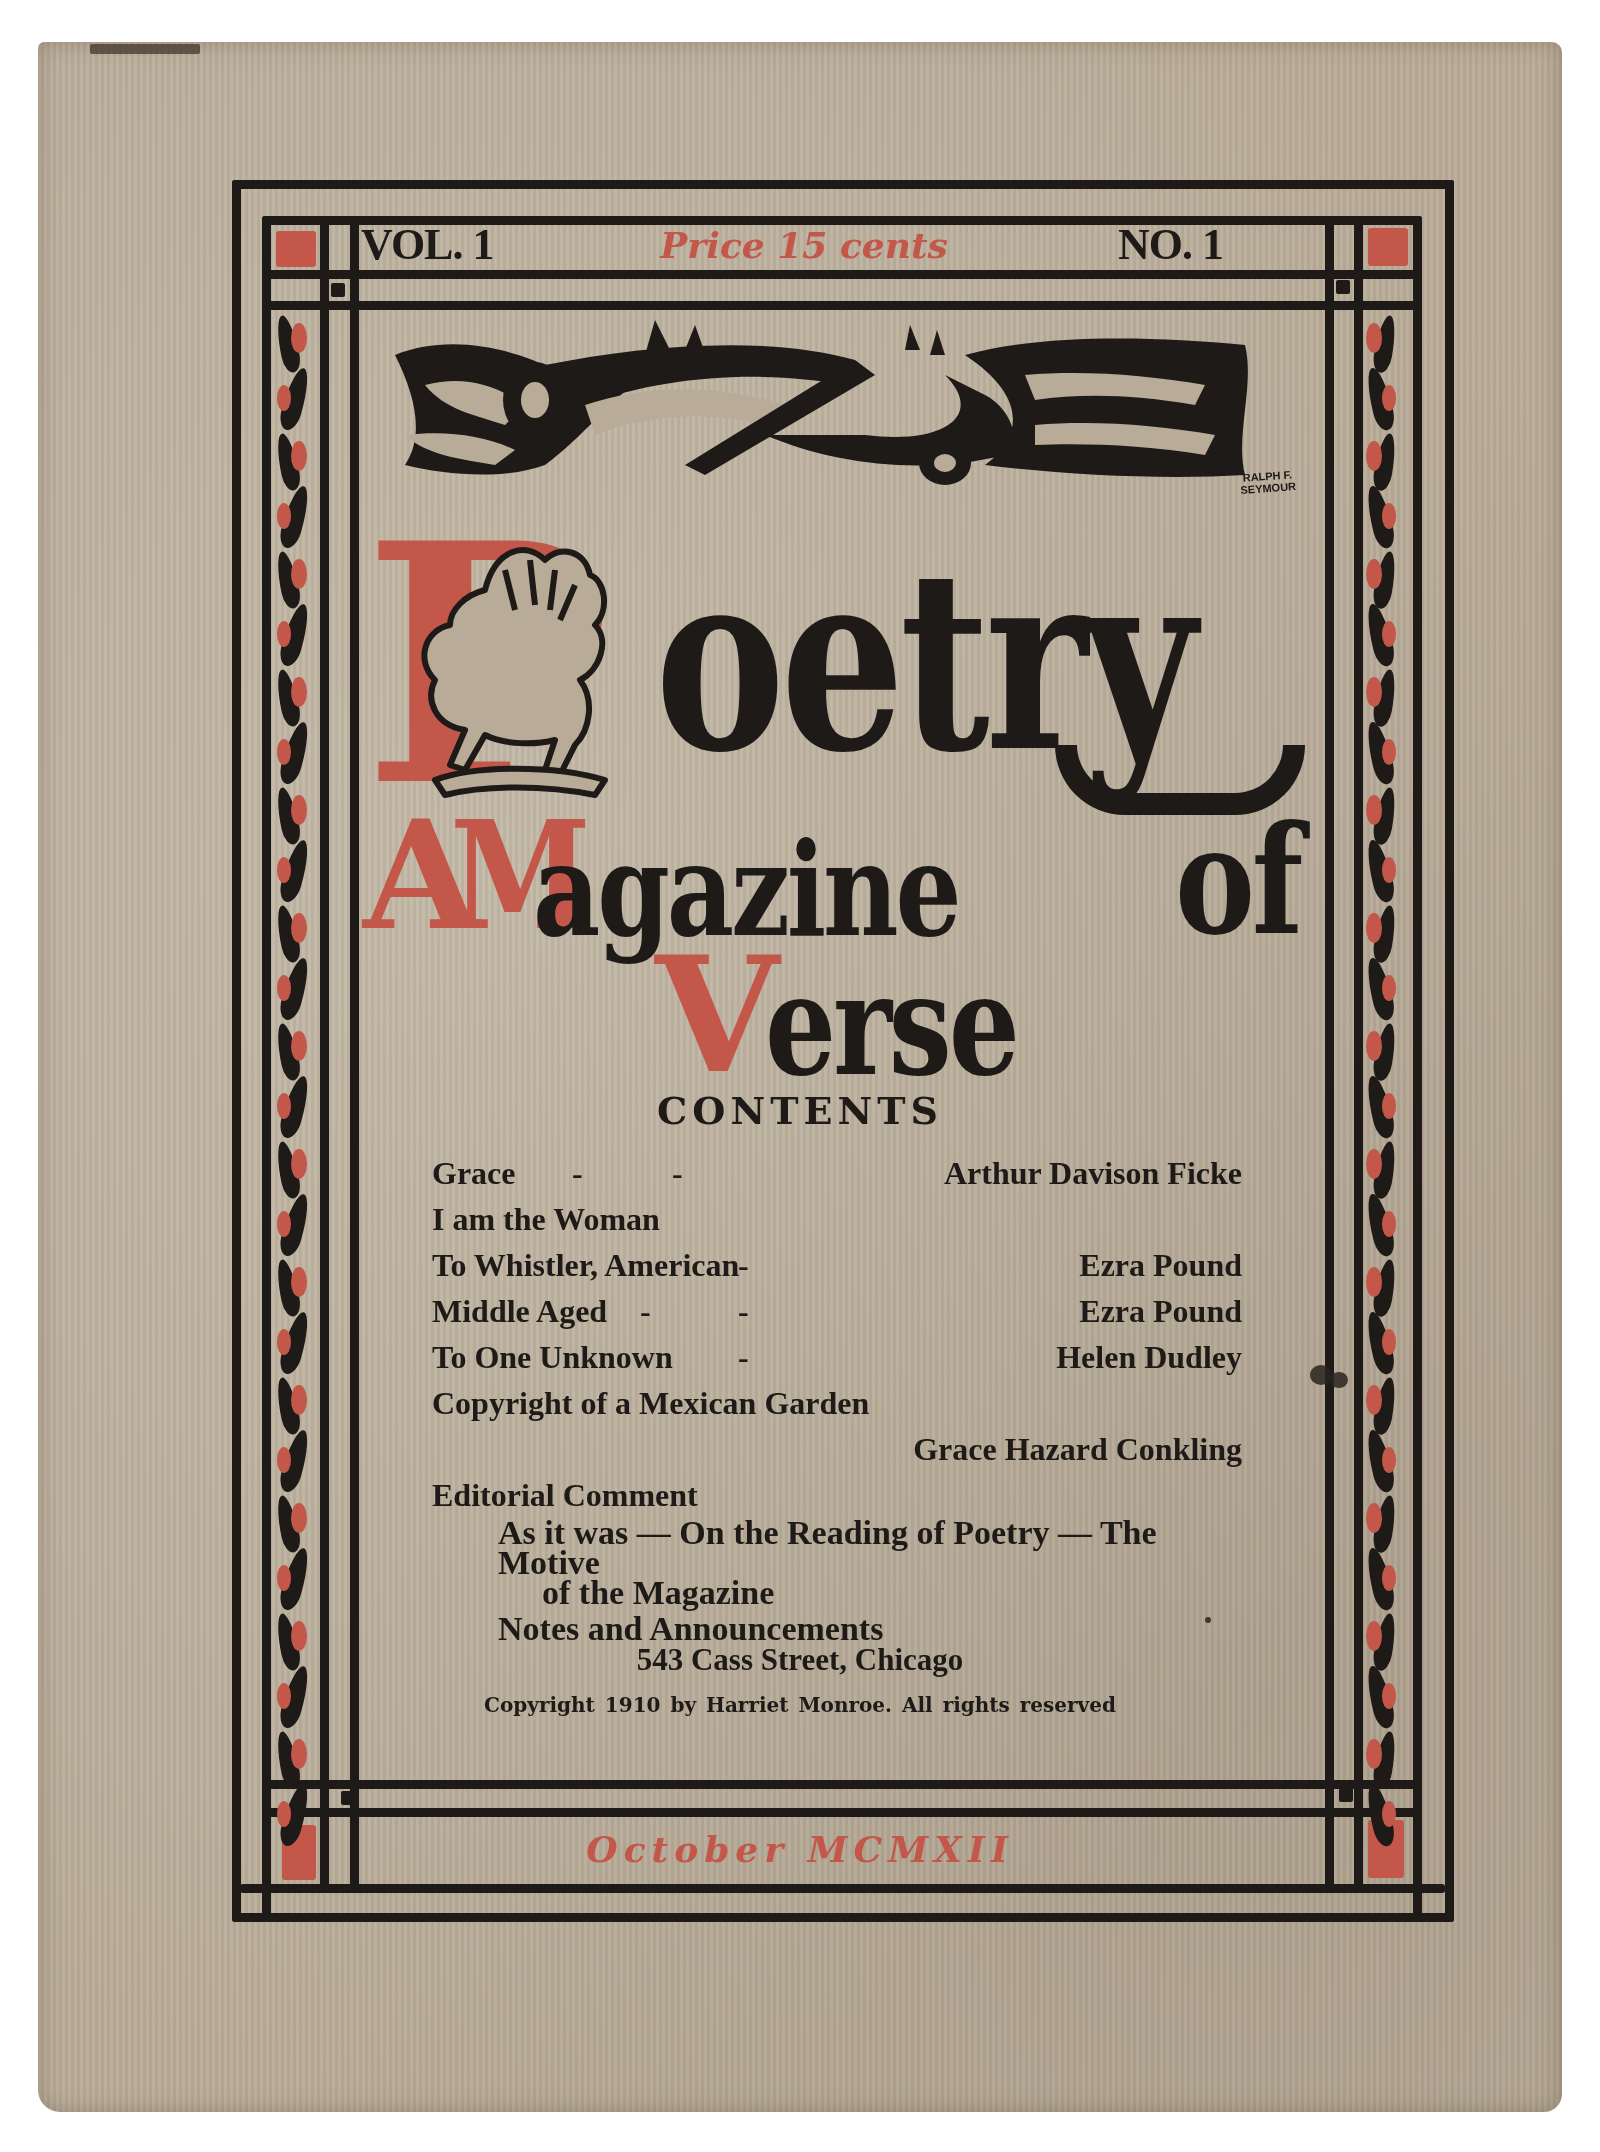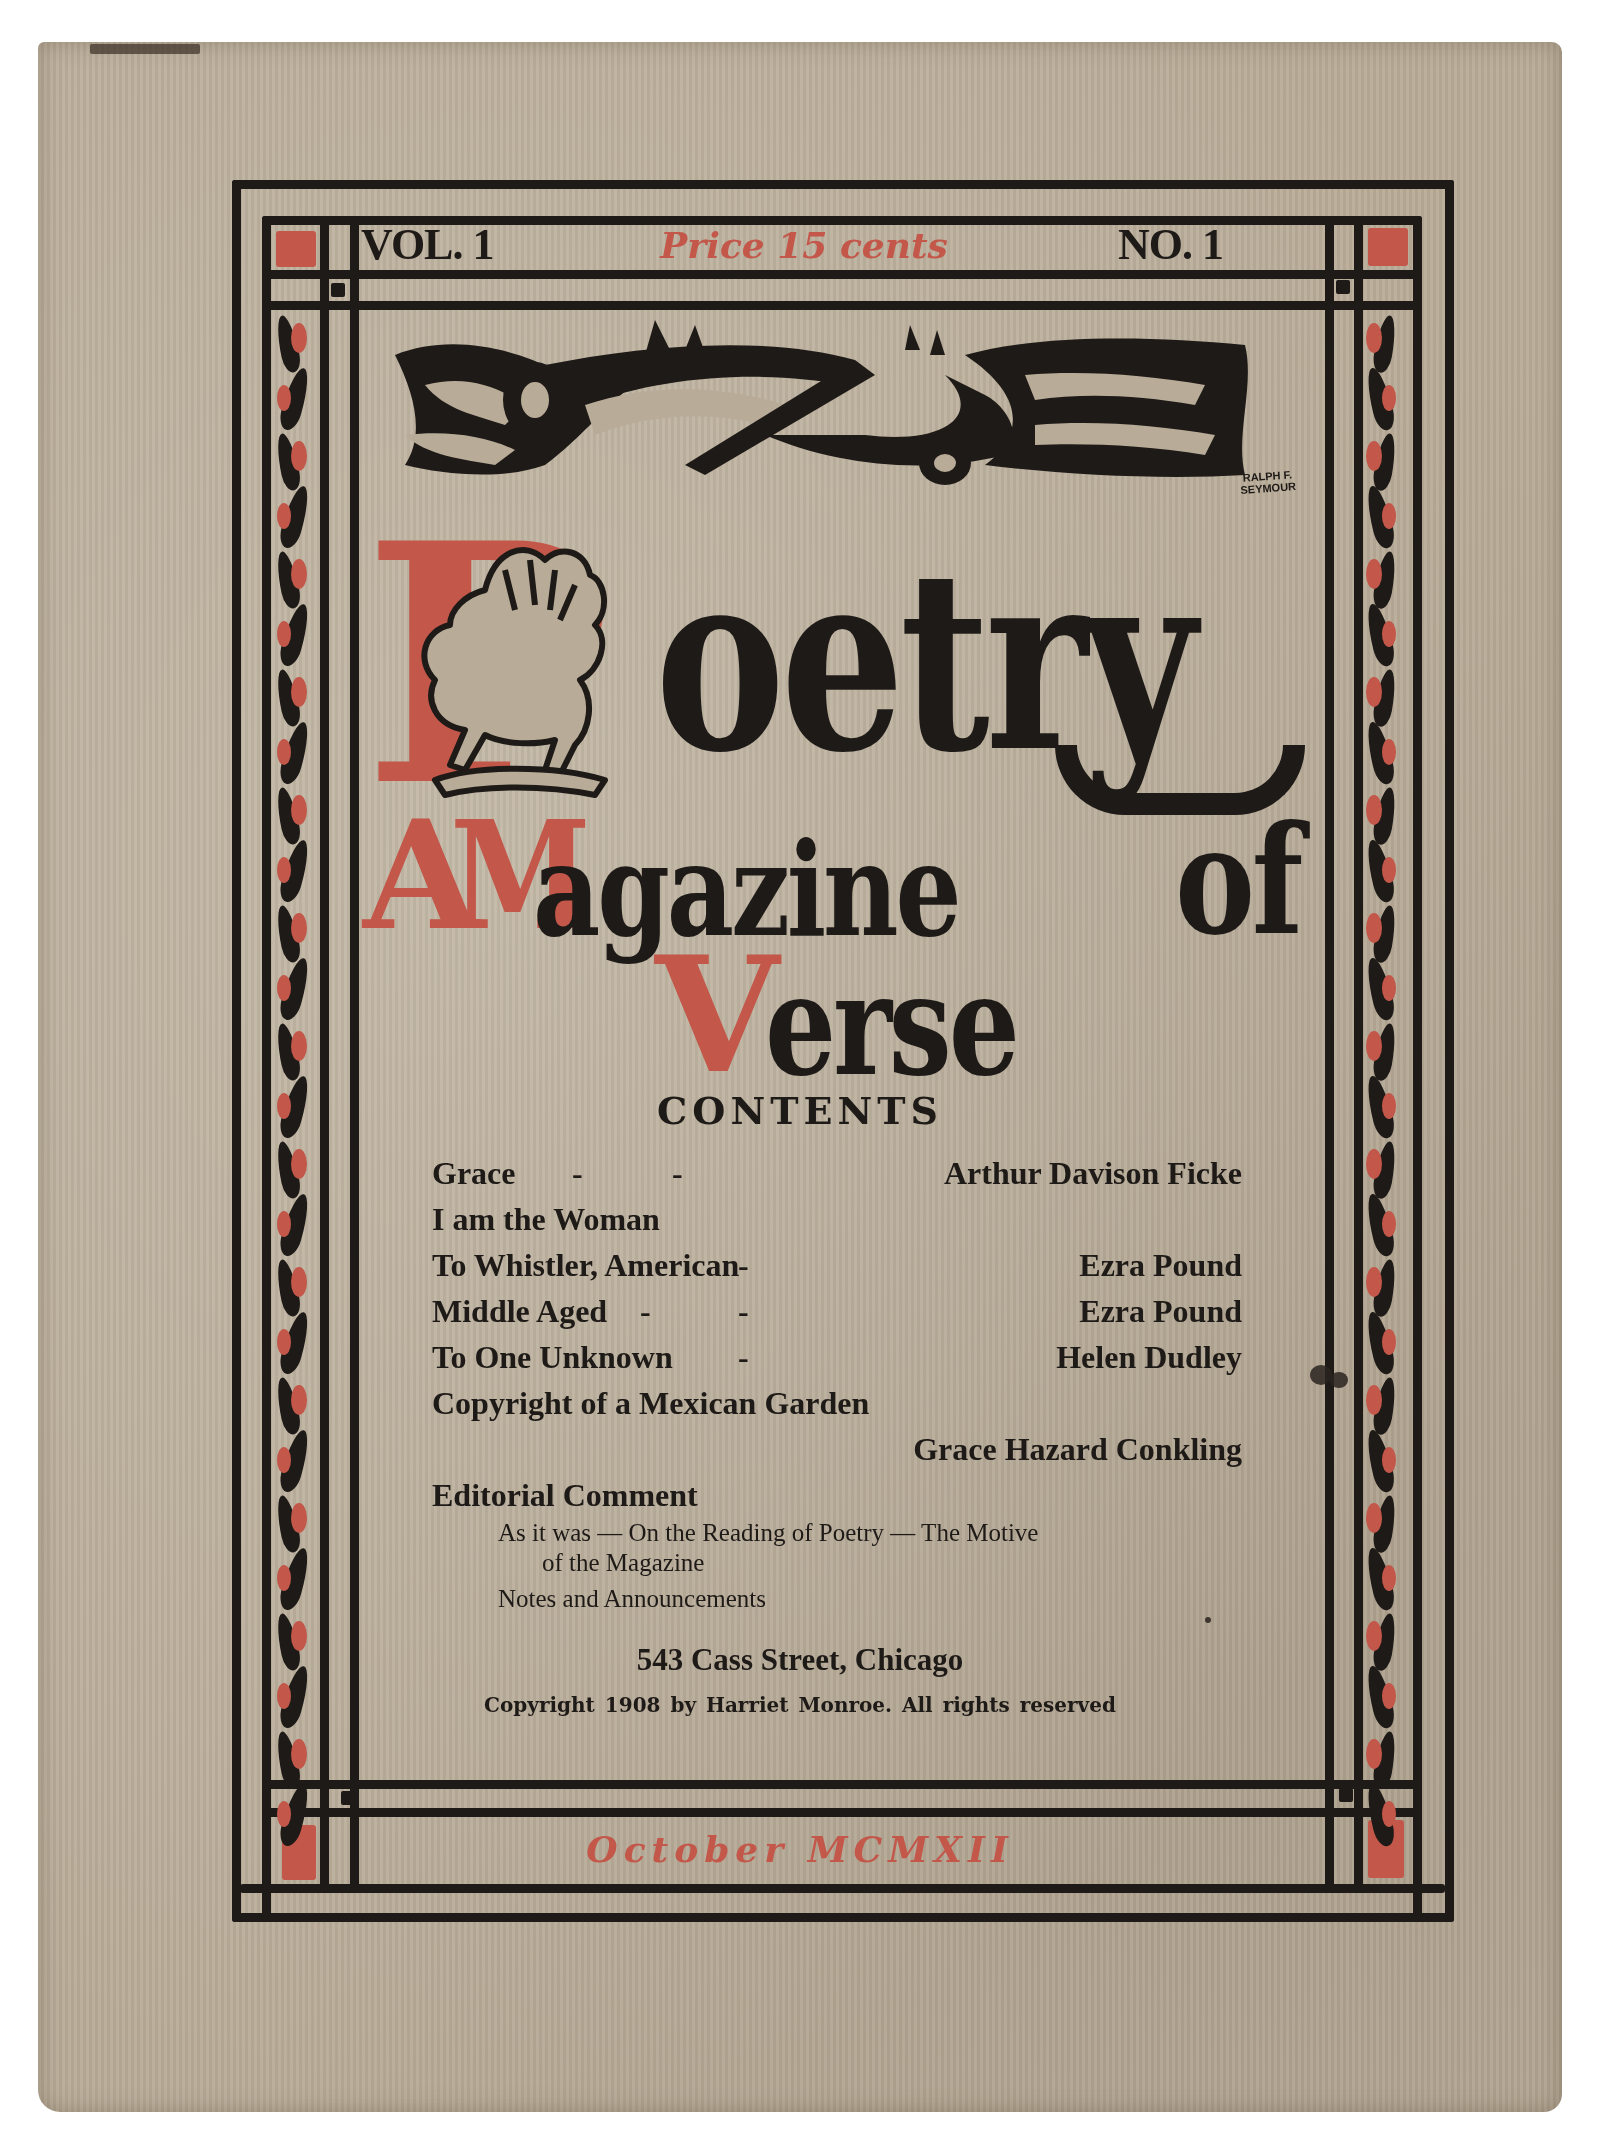--- a/index.html
+++ b/index.html
@@ -81,21 +81,21 @@
   .contents-title {
     position:absolute; left:0; width:1600px; top:1088px; text-align:center;
     font-size:38px; letter-spacing:5px; color:#1e1a17; font-weight:bold;
     font-family:"DejaVu Serif", serif;
   }
   .toc { position:absolute; left:432px; top:1150px; width:810px; color:#1e1a17; font-family:"Liberation Serif", serif; }
   .toc-row { position:relative; height:46px; font-size:32px; line-height:46px; font-weight:bold; }
   .toc-title { position:absolute; left:0; }
   .toc-author { position:absolute; right:0; }
   .toc-dash { position:absolute; }
-  .toc-sub { font-size:25px; line-height:30px; padding-left:66px; font-weight:normal; }
+  .toc-sub { font-size:34px; line-height:30px; padding-left:66px; font-weight:bold; }
   .toc-sub2 { padding-left:110px; }
 
   .address {
     position:absolute; left:0; width:1600px; top:1642px; text-align:center;
     font-size:31px; font-weight:bold; color:#1e1a17; font-family:"Liberation Serif", serif;
   }
   .copyright {
     position:absolute; left:0; width:1600px; top:1693px; text-align:center;
     font-size:20px; font-weight:bold; color:#1e1a17; font-family:"DejaVu Serif", serif; word-spacing:3px;
   }
@@ -334,18 +334,18 @@
   </div>
   <div class="toc-row">
     <span class="toc-title">Editorial Comment</span>
   </div>
   <div class="toc-sub">As it was — On the Reading of Poetry — The Motive</div>
   <div class="toc-sub toc-sub2">of the Magazine</div>
   <div class="toc-sub" style="margin-top:6px;">Notes and Announcements</div>
 </div>
 
 <div class="address">543 Cass Street, Chicago</div>
-<div class="copyright">Copyright 1908 by Harriet Monroe.  All rights reserved</div>
+<div class="copyright">Copyright 1910 by Harriet Monroe.  All rights reserved</div>
 <div class="date-line">October MCMXII</div>
 
 <div class="stain" style="left:1310px;top:1365px;width:22px;height:20px;"></div>
 <div class="stain" style="left:1330px;top:1372px;width:18px;height:16px;"></div>
 <div class="stain" style="left:1205px;top:1617px;width:6px;height:6px;"></div>
 
 </body></html>

